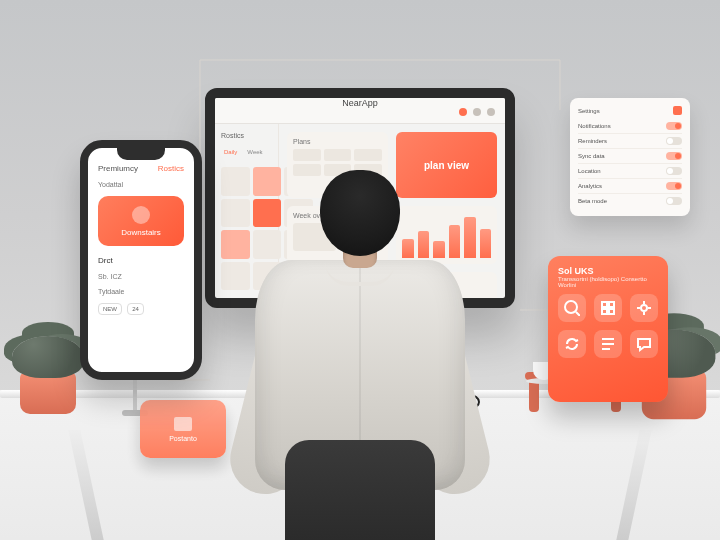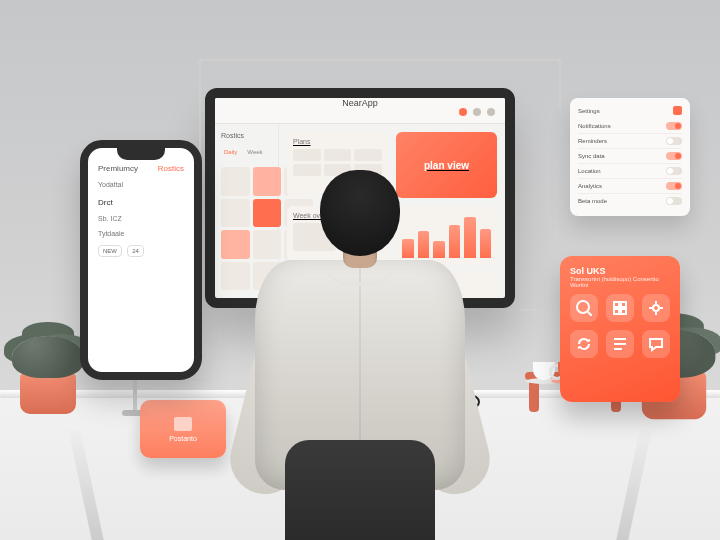--- a/index.html
+++ b/index.html
@@ -110,21 +110,21 @@
   .mon-tabs { display:flex; gap:4px; }
   .mon-tab { font-size:6px; color:#888; padding:2px 3px; border-radius:3px; }
   .mon-tab.active { color:#ff6f4f; }
   .mon-grid {
     flex:1; display:grid; grid-template-columns:repeat(3,1fr); gap:3px;
     margin-top:4px;
   }
   .mon-cell { background:#eee9e3; border-radius:3px; aspect-ratio:1; }
   .mon-cell.on { background:#ff6f4f; }
   .mon-cell.med { background:#ffb3a0; }
-  .mon-main { flex:1; padding:8px; display:grid; grid-template-columns:1fr 1fr; gap:8px; grid-auto-rows:min-content;text-decoration:underline; }
+  .mon-main { flex:1; padding:8px; display:grid; grid-template-columns:1fr 1fr; gap:8px; grid-auto-rows:min-content; }
   .mon-panel { background:#f6f3ef; border-radius:6px; padding:6px; }
   .mon-panel .ph { font-size:7px; color:#777; margin-bottom:4px; }
   .mon-hero {
     background: linear-gradient(135deg,#ff8265,#ff5f3f);
     color:#fff; font-size:10px; font-weight:600;
     display:flex; align-items:center; justify-content:center;
     height:66px;
   }
   .mon-bars { display:flex; align-items:flex-end; gap:4px; height:46px; }
   .mon-bar { flex:1; background:linear-gradient(180deg,#ff9a82,#ff6f4f); border-radius:2px 2px 0 0; }
@@ -222,21 +222,21 @@
   .settings .hdr .sq { width:9px; height:9px; background:#ff6f4f; border-radius:2px; }
   .settings .row { display:flex; justify-content:space-between; align-items:center; padding:3px 0; border-bottom:1px solid #f1ede8; }
   .settings .row:last-child { border-bottom:0; }
   .settings .toggle { width:16px; height:8px; background:#e6e1da; border-radius:5px; position:relative; }
   .settings .toggle.on { background:#ffb3a0; }
   .settings .toggle::after { content:""; position:absolute; width:6px; height:6px; border-radius:50%; background:#fff; top:1px; left:1px; }
   .settings .toggle.on::after { left:auto; right:1px; background:#ff6f4f; }
 
   
   .actioncard {
-    position:absolute; right:40px; top:256px;
+    position:absolute; right:52px; top:256px;
     width:120px; height:146px;
     background:linear-gradient(160deg,#ff805f,#ff5633);
     border-radius:12px; box-shadow:0 16px 24px rgba(0,0,0,.22);
     z-index:9; padding:10px; color:#fff;margin-left:40px;
   }
   .ac-title { font-size:9px; font-weight:700; }
   .ac-sub { font-size:6px; opacity:.85; margin-bottom:6px; }
   .ac-grid { display:grid; grid-template-columns:repeat(3,1fr); gap:8px; }
   .ac-ico {
     background:rgba(255,255,255,.2); border-radius:8px; aspect-ratio:1;
@@ -370,20 +370,24 @@
   </div>
 
   <div class="phone">
     <div class="notch"></div>
     <div class="phone-inner">
       <div class="phone-row">
         <span>Premiumcy</span>
         <span class="accent">Rostics</span>
       </div>
       <div class="phone-sub">Yodattal</div>
+      <div class="phone-cta">
+        <div class="circ"></div>
+        <span>Downstairs</span>
+      </div>
       <div class="phone-sec-title">Drct</div>
       <div class="phone-sub">Sb. ICZ</div>
       <div class="phone-sub">Tytdaale</div>
       <div>
         <span class="phone-chip">NEW</span>
         <span class="phone-chip">24</span>
       </div>
     </div>
   </div>
 

